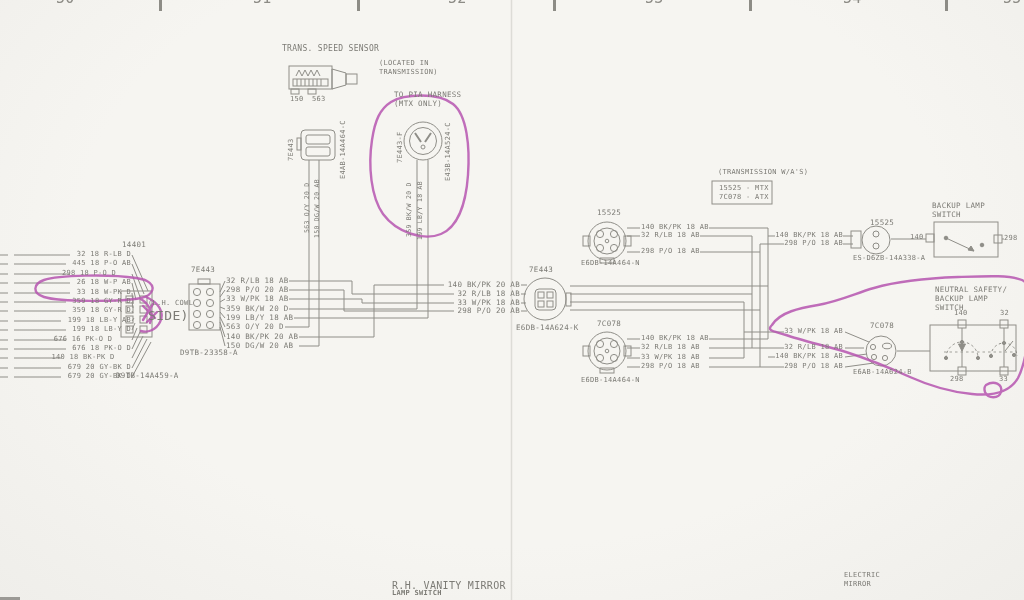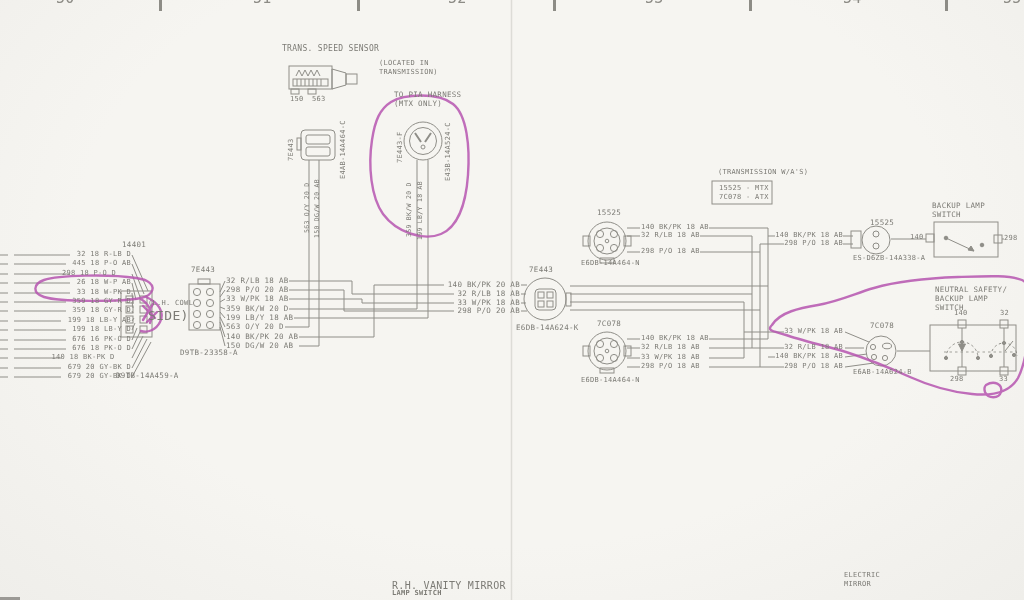--- a/index.html
+++ b/index.html
@@ -236,21 +236,21 @@
       <div class="lbl v" style="left: 417px; top: 240px; font-size: 6.5px;">199 LB/Y 18 AB</div>
       <div class="lbl" style="left: 35px; top: 251px; font-size: 7px; width: 96px; text-align: right;">32 18 R-LB D</div>
       <div class="lbl" style="left: 35px; top: 260px; font-size: 7px; width: 96px; text-align: right;">445 18 P-O AB</div>
       <div class="lbl" style="left: 41px; top: 270px; font-size: 7px; width: 96px; text-align: center;">298 18 P-O D</div>
       <div class="lbl" style="left: 35px; top: 279px; font-size: 7px; width: 96px; text-align: right;">26 18 W-P AB</div>
       <div class="lbl" style="left: 35px; top: 289px; font-size: 7px; width: 96px; text-align: right;">33 18 W-PK D</div>
       <div class="lbl" style="left: 35px; top: 298px; font-size: 7px; width: 96px; text-align: right;">359 18 GY-R D</div>
       <div class="lbl" style="left: 35px; top: 307px; font-size: 7px; width: 96px; text-align: right;">359 18 GY-R D</div>
       <div class="lbl" style="left: 35px; top: 317px; font-size: 7px; width: 96px; text-align: right;">199 18 LB-Y AB</div>
       <div class="lbl" style="left: 35px; top: 326px; font-size: 7px; width: 96px; text-align: right;">199 18 LB-Y D</div>
-      <div class="lbl" style="left: 35px; top: 336px; font-size: 7px; width: 96px; text-align: right;">676 16 PK-O D</div>
+      <div class="lbl" style="left: 35px; top: 336px; font-size: 7px; width: 96px; text-align: center;">676 16 PK-O D</div>
       <div class="lbl" style="left: 35px; top: 345px; font-size: 7px; width: 96px; text-align: right;">676 18 PK-O D</div>
       <div class="lbl" style="left: 35px; top: 354px; font-size: 7px; width: 96px; text-align: center;">140 18 BK-PK D</div>
       <div class="lbl" style="left: 35px; top: 364px; font-size: 7px; width: 96px; text-align: right;">679 20 GY-BK D</div>
       <div class="lbl" style="left: 35px; top: 373px; font-size: 7px; width: 96px; text-align: right;">679 20 GY-BK D</div>
       <div class="lbl" style="left: 122px; top: 241px; font-size: 7.5px;">14401</div>
       <div class="lbl" style="left: 148px; top: 300px; font-size: 7px;">(L.H. COWL</div>
       <div class="lbl" style="left: 148px; top: 309px; font-size: 13px;">SIDE)</div>
       <div class="lbl" style="left: 116px; top: 372px; font-size: 7.5px;">D9TB-14A459-A</div>
       <div class="lbl" style="left: 191px; top: 266px; font-size: 7.5px;">7E443</div>
       <div class="lbl" style="left: 226px; top: 277px; font-size: 7.5px;">32 R/LB 18 AB</div>

